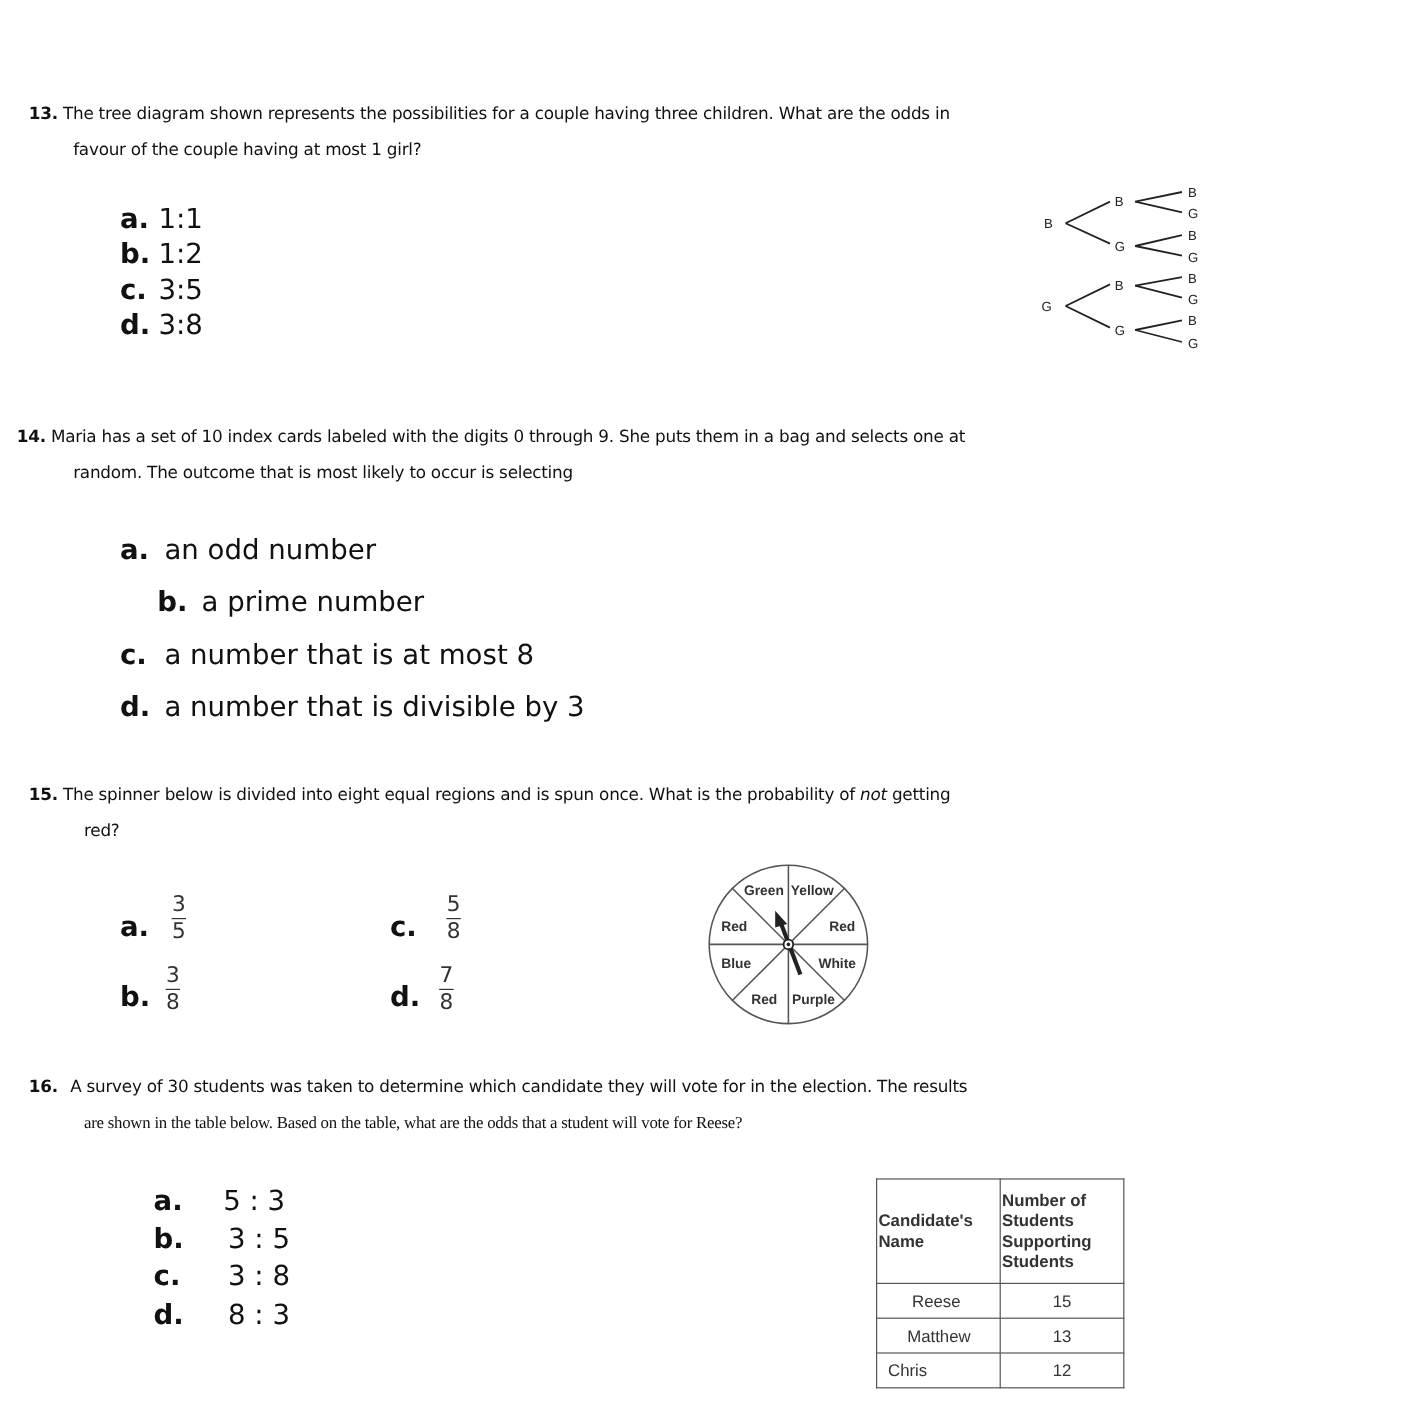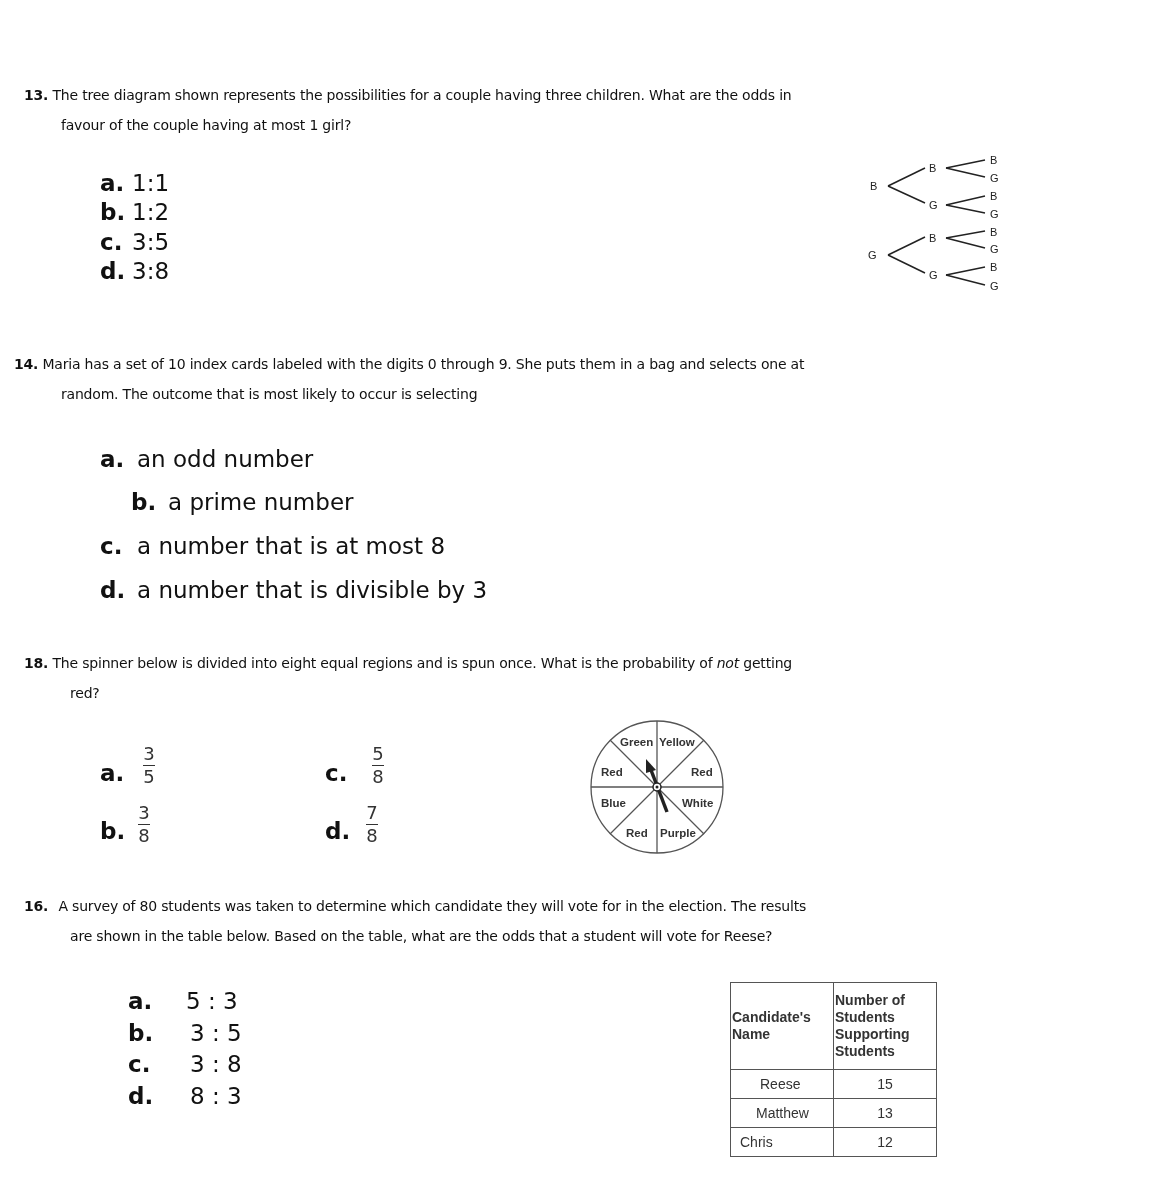--- a/index.html
+++ b/index.html
@@ -68,21 +68,21 @@
   <span class="qnum">14.</span>
   <span>Maria has a set of 10 index cards labeled with the digits 0 through 9.  She puts them in a bag and selects one at</span><br>
   <span style="padding-left:47px;">random.  The outcome that is most likely to occur is selecting</span>
 </div>
 <div class="opt" style="left:100px; top:446px;"><span class="optl" style="width:37px;">a.</span><span>an odd number</span></div>
 <div class="opt" style="left:107px; top:489px;margin-left:24px;"><span class="optl" style="width:37px;">b.</span><span>a prime number</span></div>
 <div class="opt" style="left:100px; top:533px;"><span class="optl" style="width:37px;">c.</span><span>a number that is at most 8</span></div>
 <div class="opt" style="left:100px; top:577px;"><span class="optl" style="width:37px;">d.</span><span>a number that is divisible by 3</span></div>
 
 <div class="q" style="left:24px; top:648px;">
-  <span class="qnum">18.</span>
+  <span class="qnum">15.</span>
   <span>The spinner below is divided into eight equal regions and is spun once.  What is the probability of </span><em>not</em><span> getting</span><br>
   <span style="padding-left:46px;">red?</span>
 </div>
 
 <div>
   <span class="opt optl" style="left:100px; top:760px;">a.</span>
   <div class="frac" style="left:143px; top:745px;">
       <span>3</span>
       <span class="bar"></span>
       <span>5</span>
@@ -134,22 +134,22 @@
   <g>
     <line x1="82" y1="97" x2="66" y2="55" stroke="#222" stroke-width="3.5"></line>
     <polygon points="61,44 71,55 61,58" fill="#222"></polygon>
     <circle cx="72" cy="72" r="4" fill="#fff" stroke="#222" stroke-width="1.5"></circle>
     <circle cx="72" cy="72" r="1.5" fill="#222"></circle>
   </g>
 </svg>
 
 <div class="q" style="left:24px; top:891px;">
   <span class="qnum">16.</span>
-  <span style="padding-left:6px;">A survey of 80 students was taken to determine which candidate they will vote for in the election.  The results</span><br>
-  <span style="padding-left:46px;">are shown in the table below.  Based on the table, what are the odds that a student will vote for Reese?</span>
+  <span style="padding-left:6px;">A survey of 30 students was taken to determine which candidate they will vote for in the election.  The results</span><br>
+  <span style="padding-left:46px;font-family:Liberation Serif, serif;">are shown in the table below.  Based on the table, what are the odds that a student will vote for Reese?</span>
 </div>
 <div class="opt" style="left:128px; top:988px;"><span class="optl" style="width:58px;">a.</span><span>5 : 3</span></div>
 <div class="opt" style="left:128px; top:1020px;"><span class="optl" style="width:62px;">b.</span><span>3 : 5</span></div>
 <div class="opt" style="left:128px; top:1051px;"><span class="optl" style="width:62px;">c.</span><span>3 : 8</span></div>
 <div class="opt" style="left:128px; top:1083px;"><span class="optl" style="width:62px;">d.</span><span>8 : 3</span></div>
 
 <table class="cand">
   <tbody>
       <tr>
     <th style="width:100px; height:84px;">

